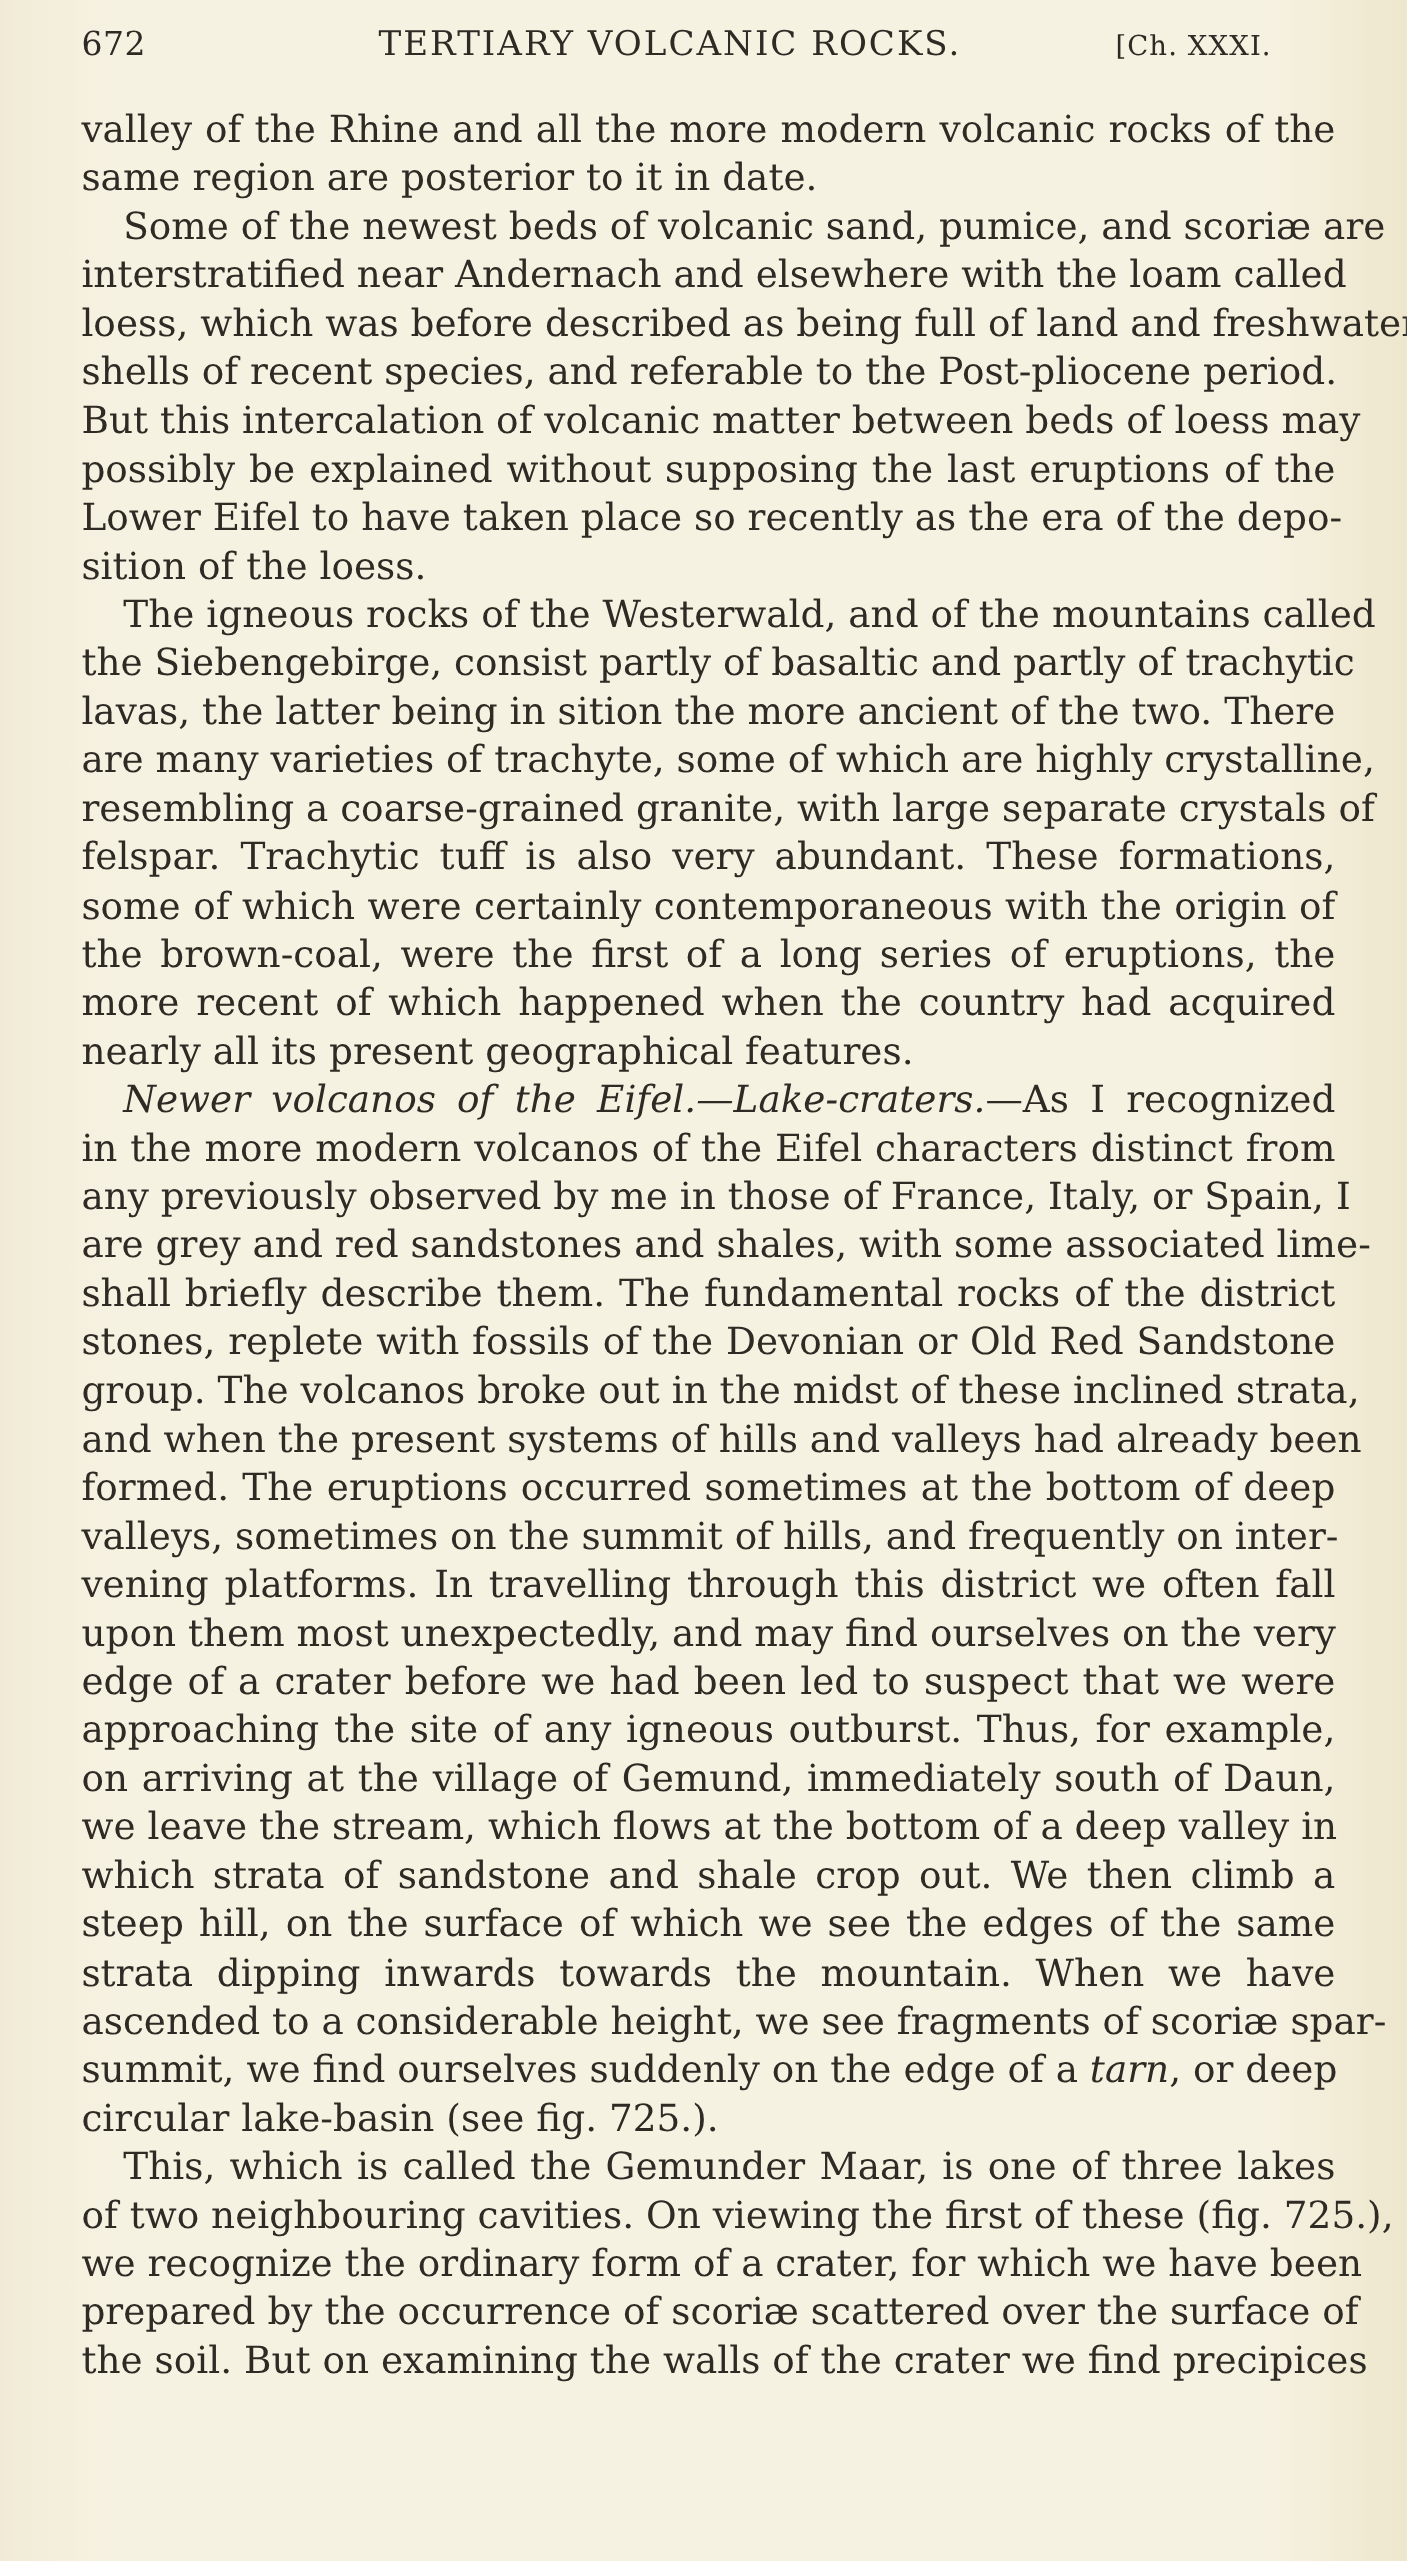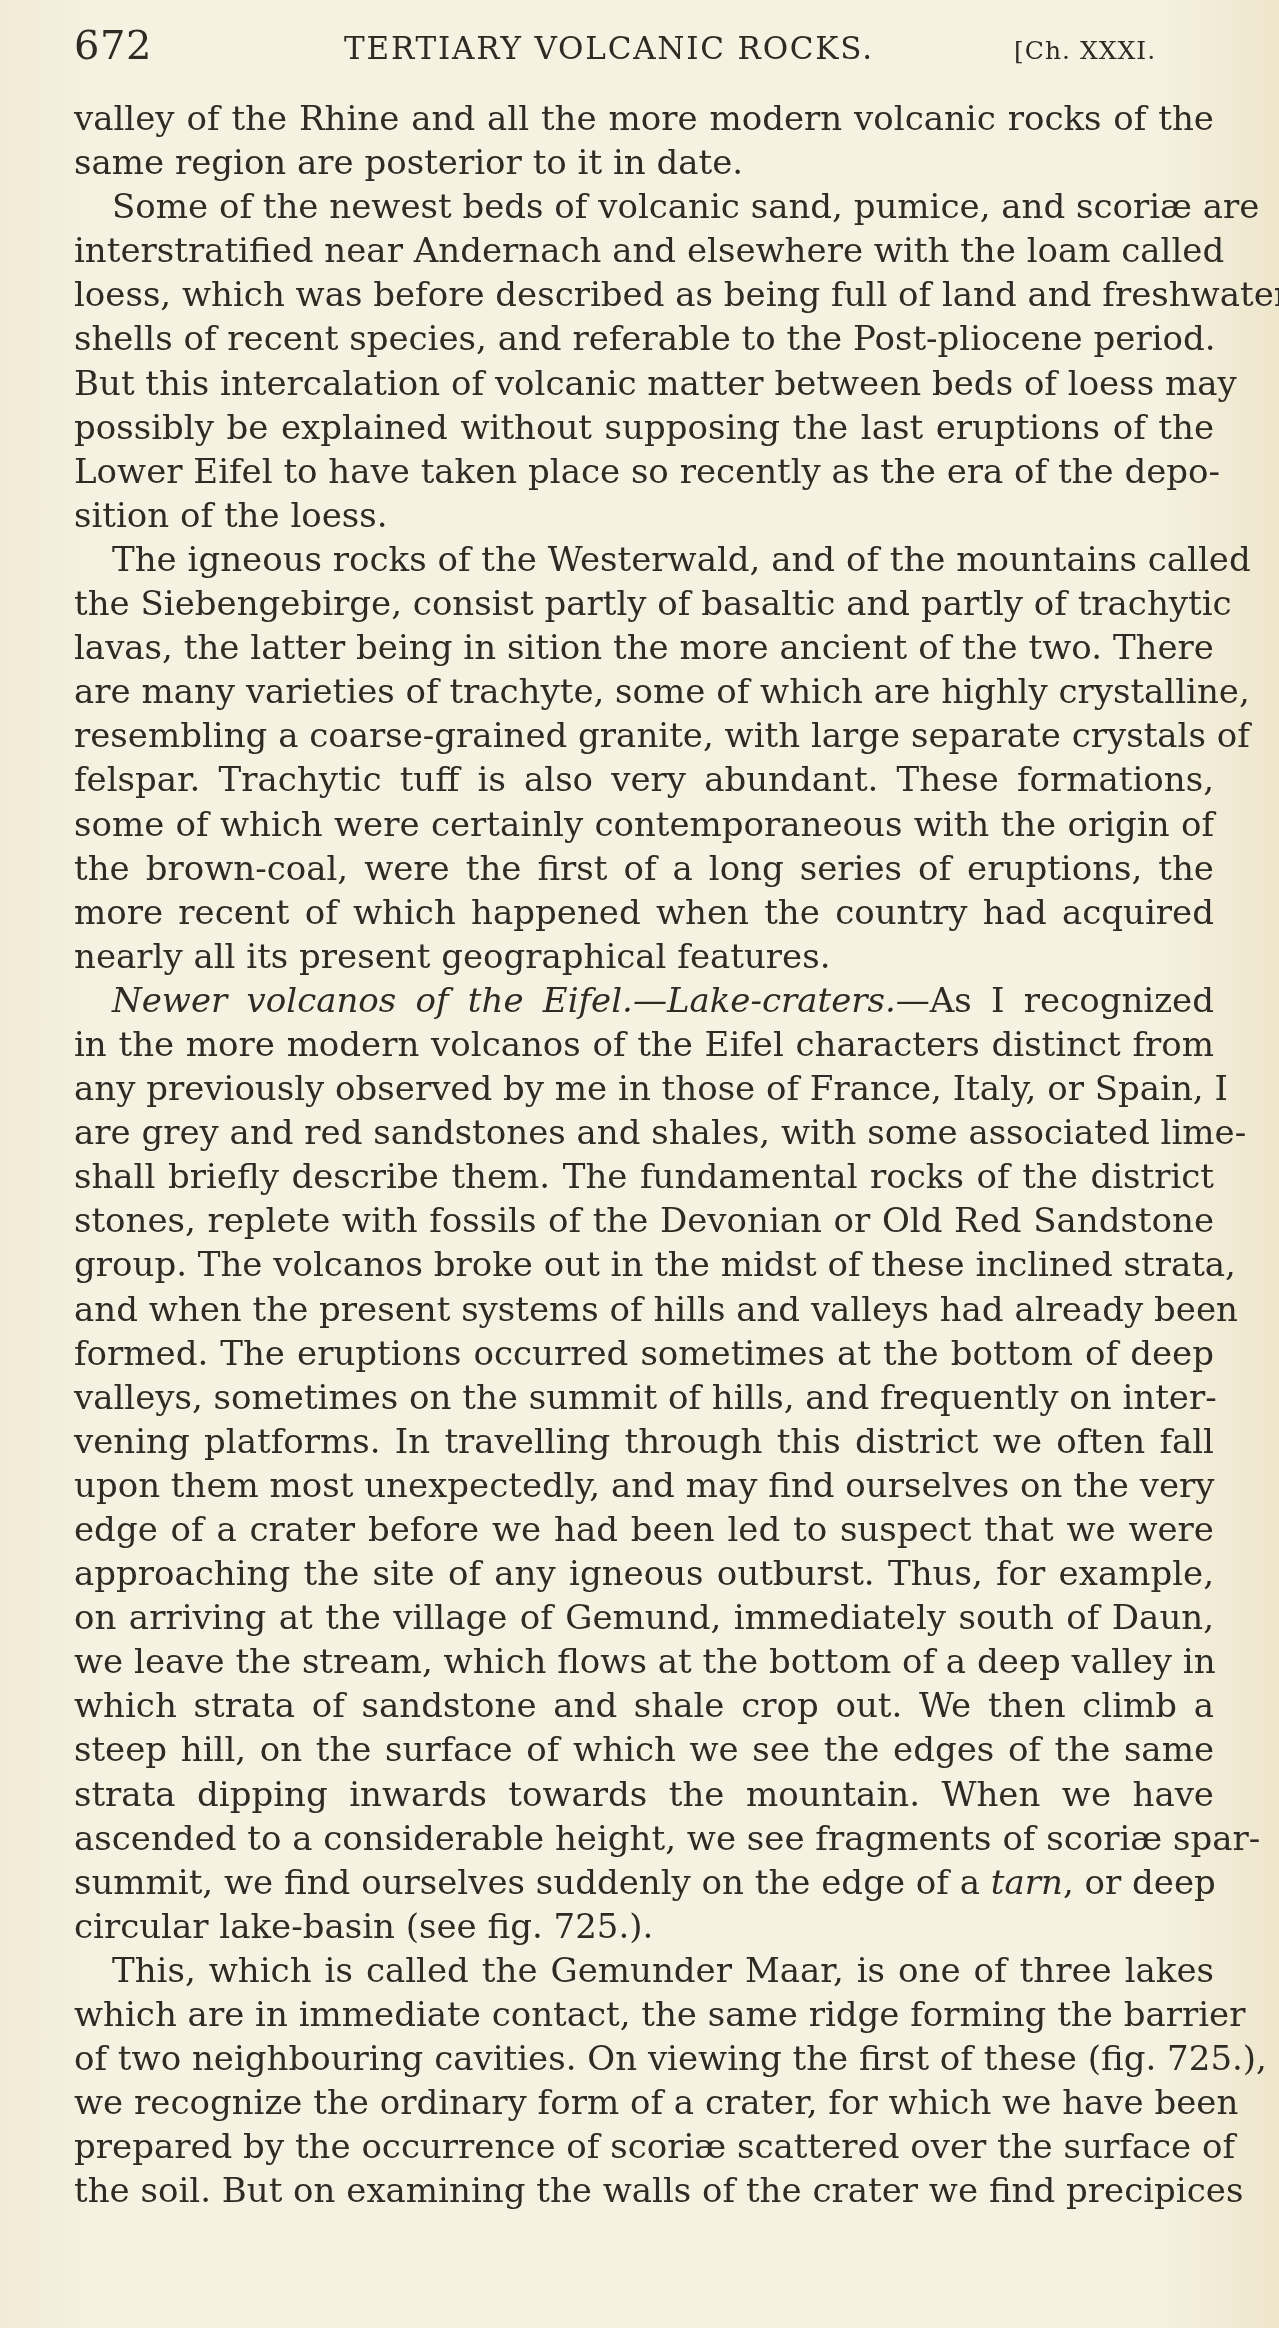--- a/index.html
+++ b/index.html
@@ -25,21 +25,21 @@
   .running-head {
     display: flex;
     justify-content: space-between;
     align-items: baseline;
     height: 44px;
     font-size: 27px;
     letter-spacing: 0.5px;
     margin-bottom: 30px;
   }
   .running-head .page-num {
-    font-size: 40px;
+    font-size: 30px;
     width: 120px;
   }
   .running-head .title {
     flex: 1;
     text-align: center;
     letter-spacing: 1.8px;
     font-size: 31px;
     padding-left: 10px;
   }
   .running-head .chapter {
@@ -130,21 +130,20 @@
       <span class="line">which strata of sandstone and shale crop out. We then climb a</span>
       <span class="line">steep hill, on the surface of which we see the edges of the same</span>
       <span class="line">strata dipping inwards towards the mountain. When we have</span>
       <span class="line">ascended to a considerable height, we see fragments of scoriæ spar-</span>
       <span class="line"><span>summit, we find ourselves suddenly on the edge of a </span><span class="italic">tarn</span><span>, or deep</span></span>
       <span class="line last">circular lake-basin (see fig. 725.).</span>
     </div>
 
     <div>
       <span class="line indent">This, which is called the Gemunder Maar, is one of three lakes</span>
-      <span class="line">which are in immediate contact, the same ridge forming the barrier</span>
       <span class="line">of two neighbouring cavities. On viewing the first of these (fig. 725.),</span>
       <span class="line">we recognize the ordinary form of a crater, for which we have been</span>
       <span class="line">prepared by the occurrence of scoriæ scattered over the surface of</span>
       <span class="line">the soil. But on examining the walls of the crater we find precipices</span>
     </div>
 
   </div>
 </div>
 
 </body></html>

